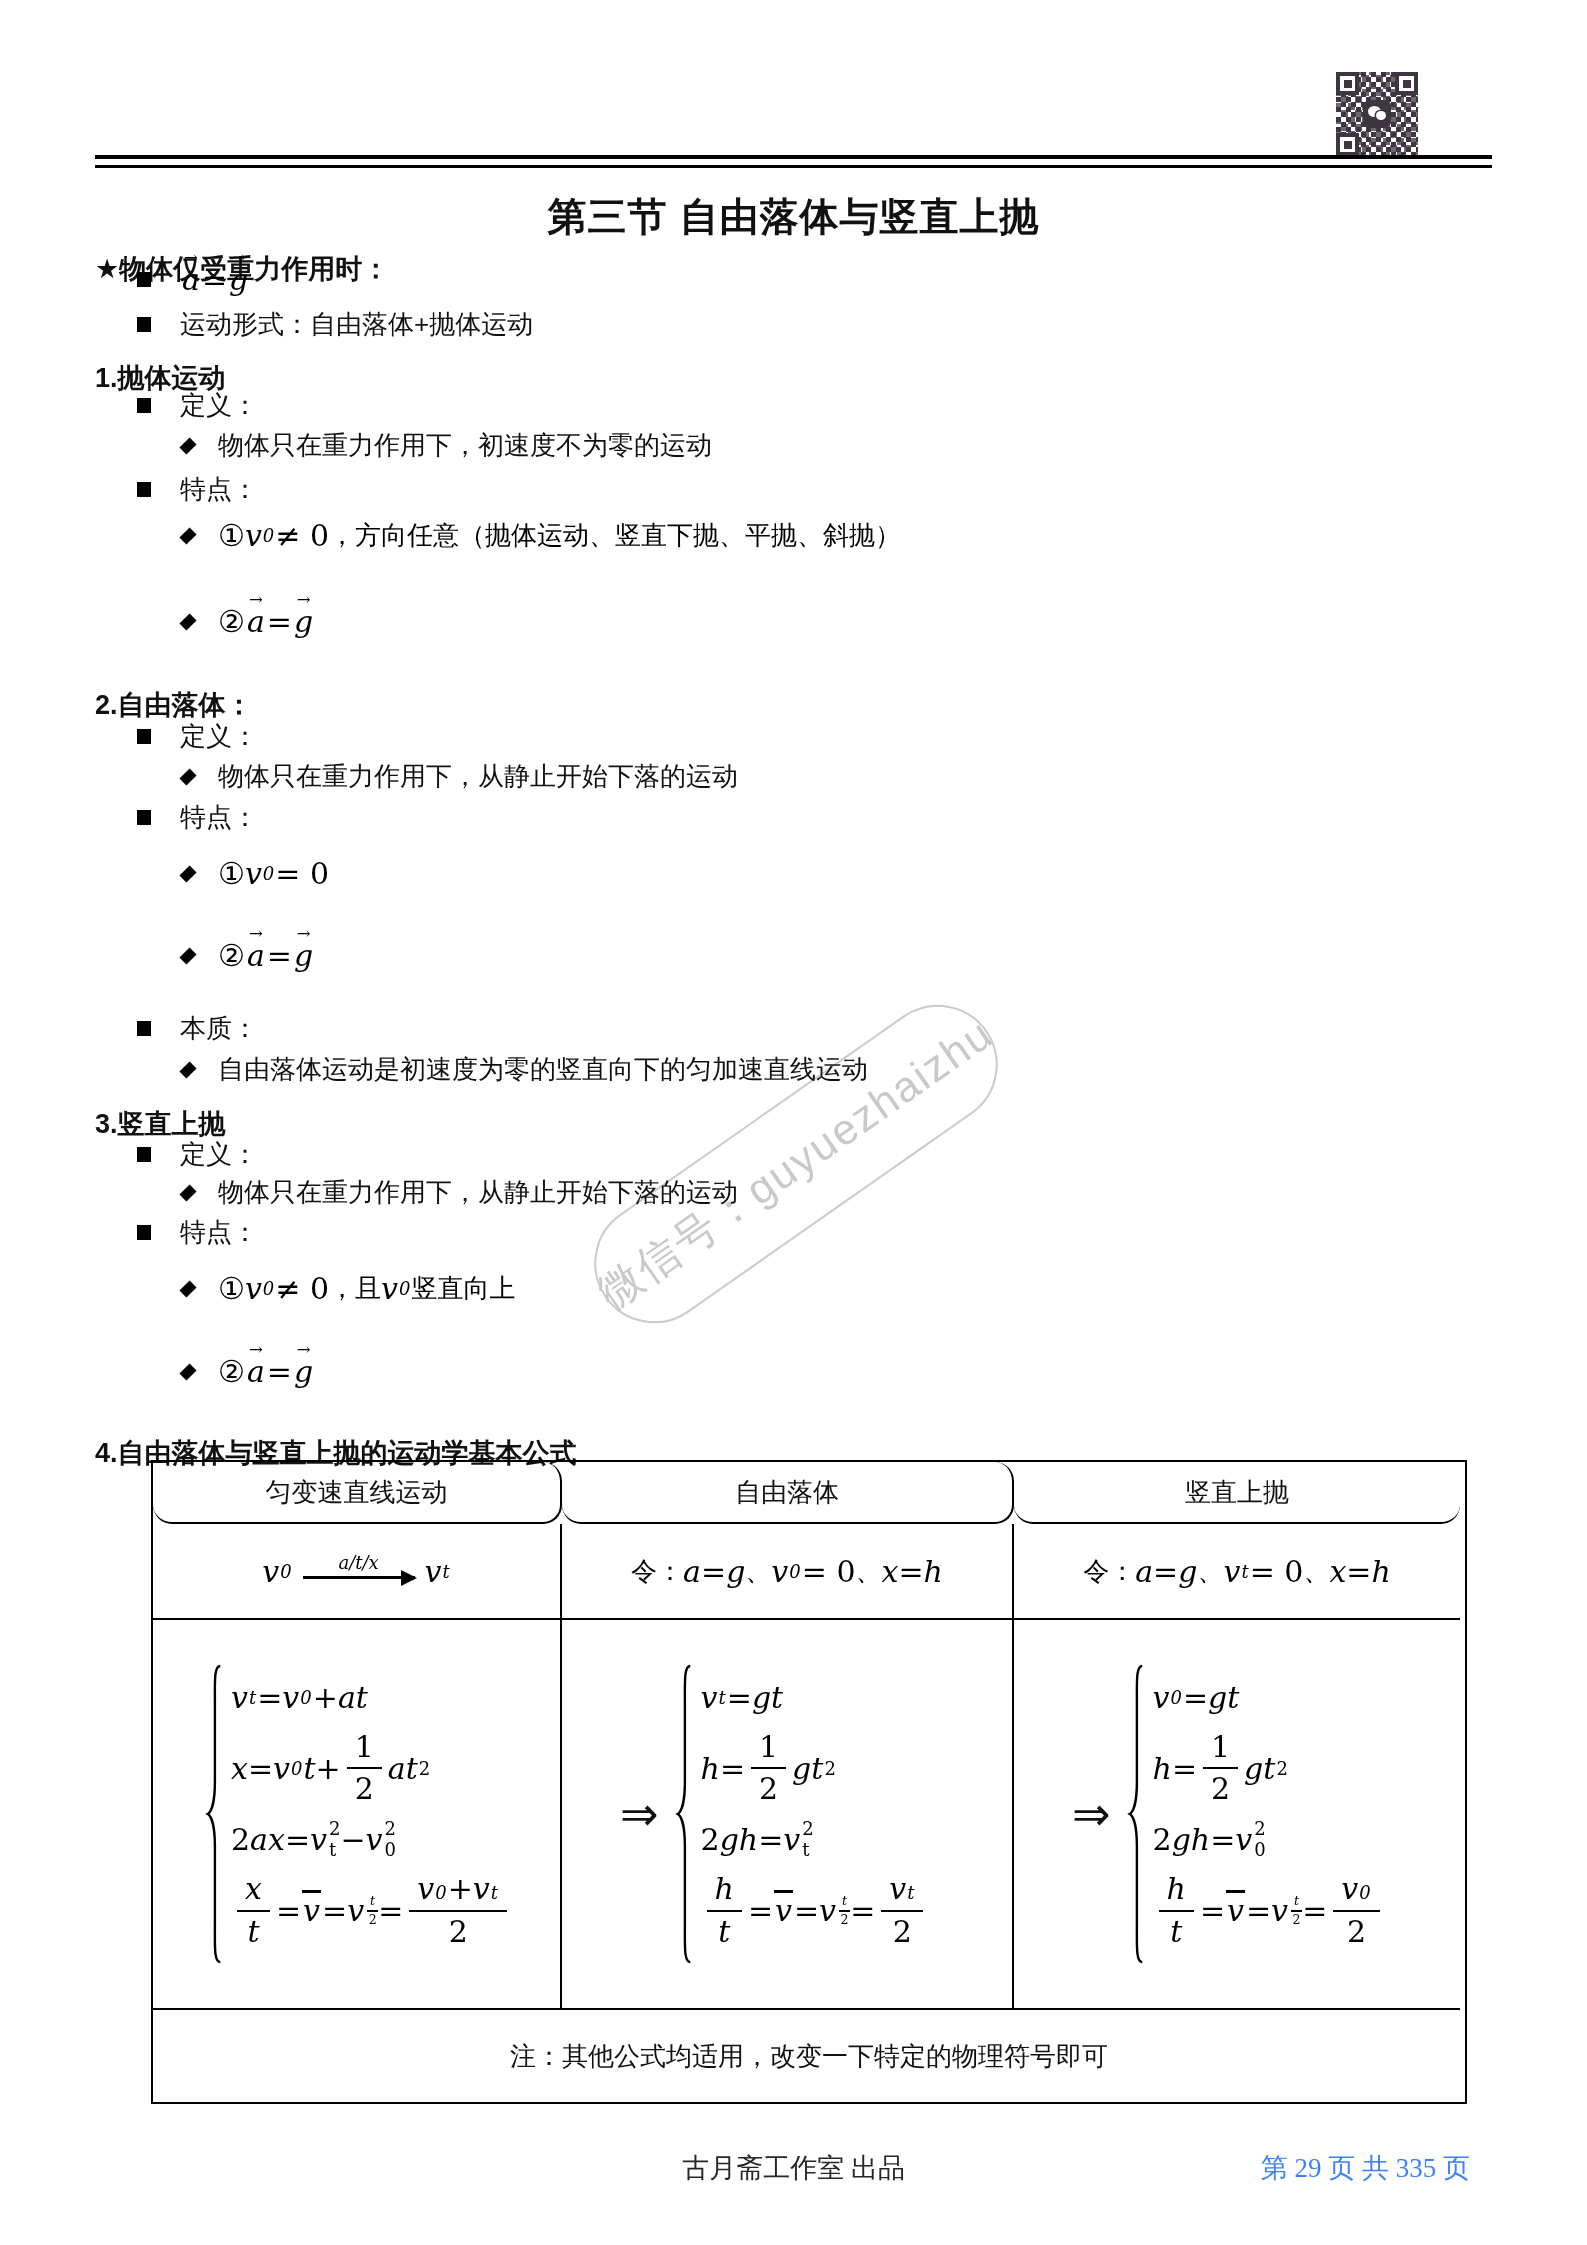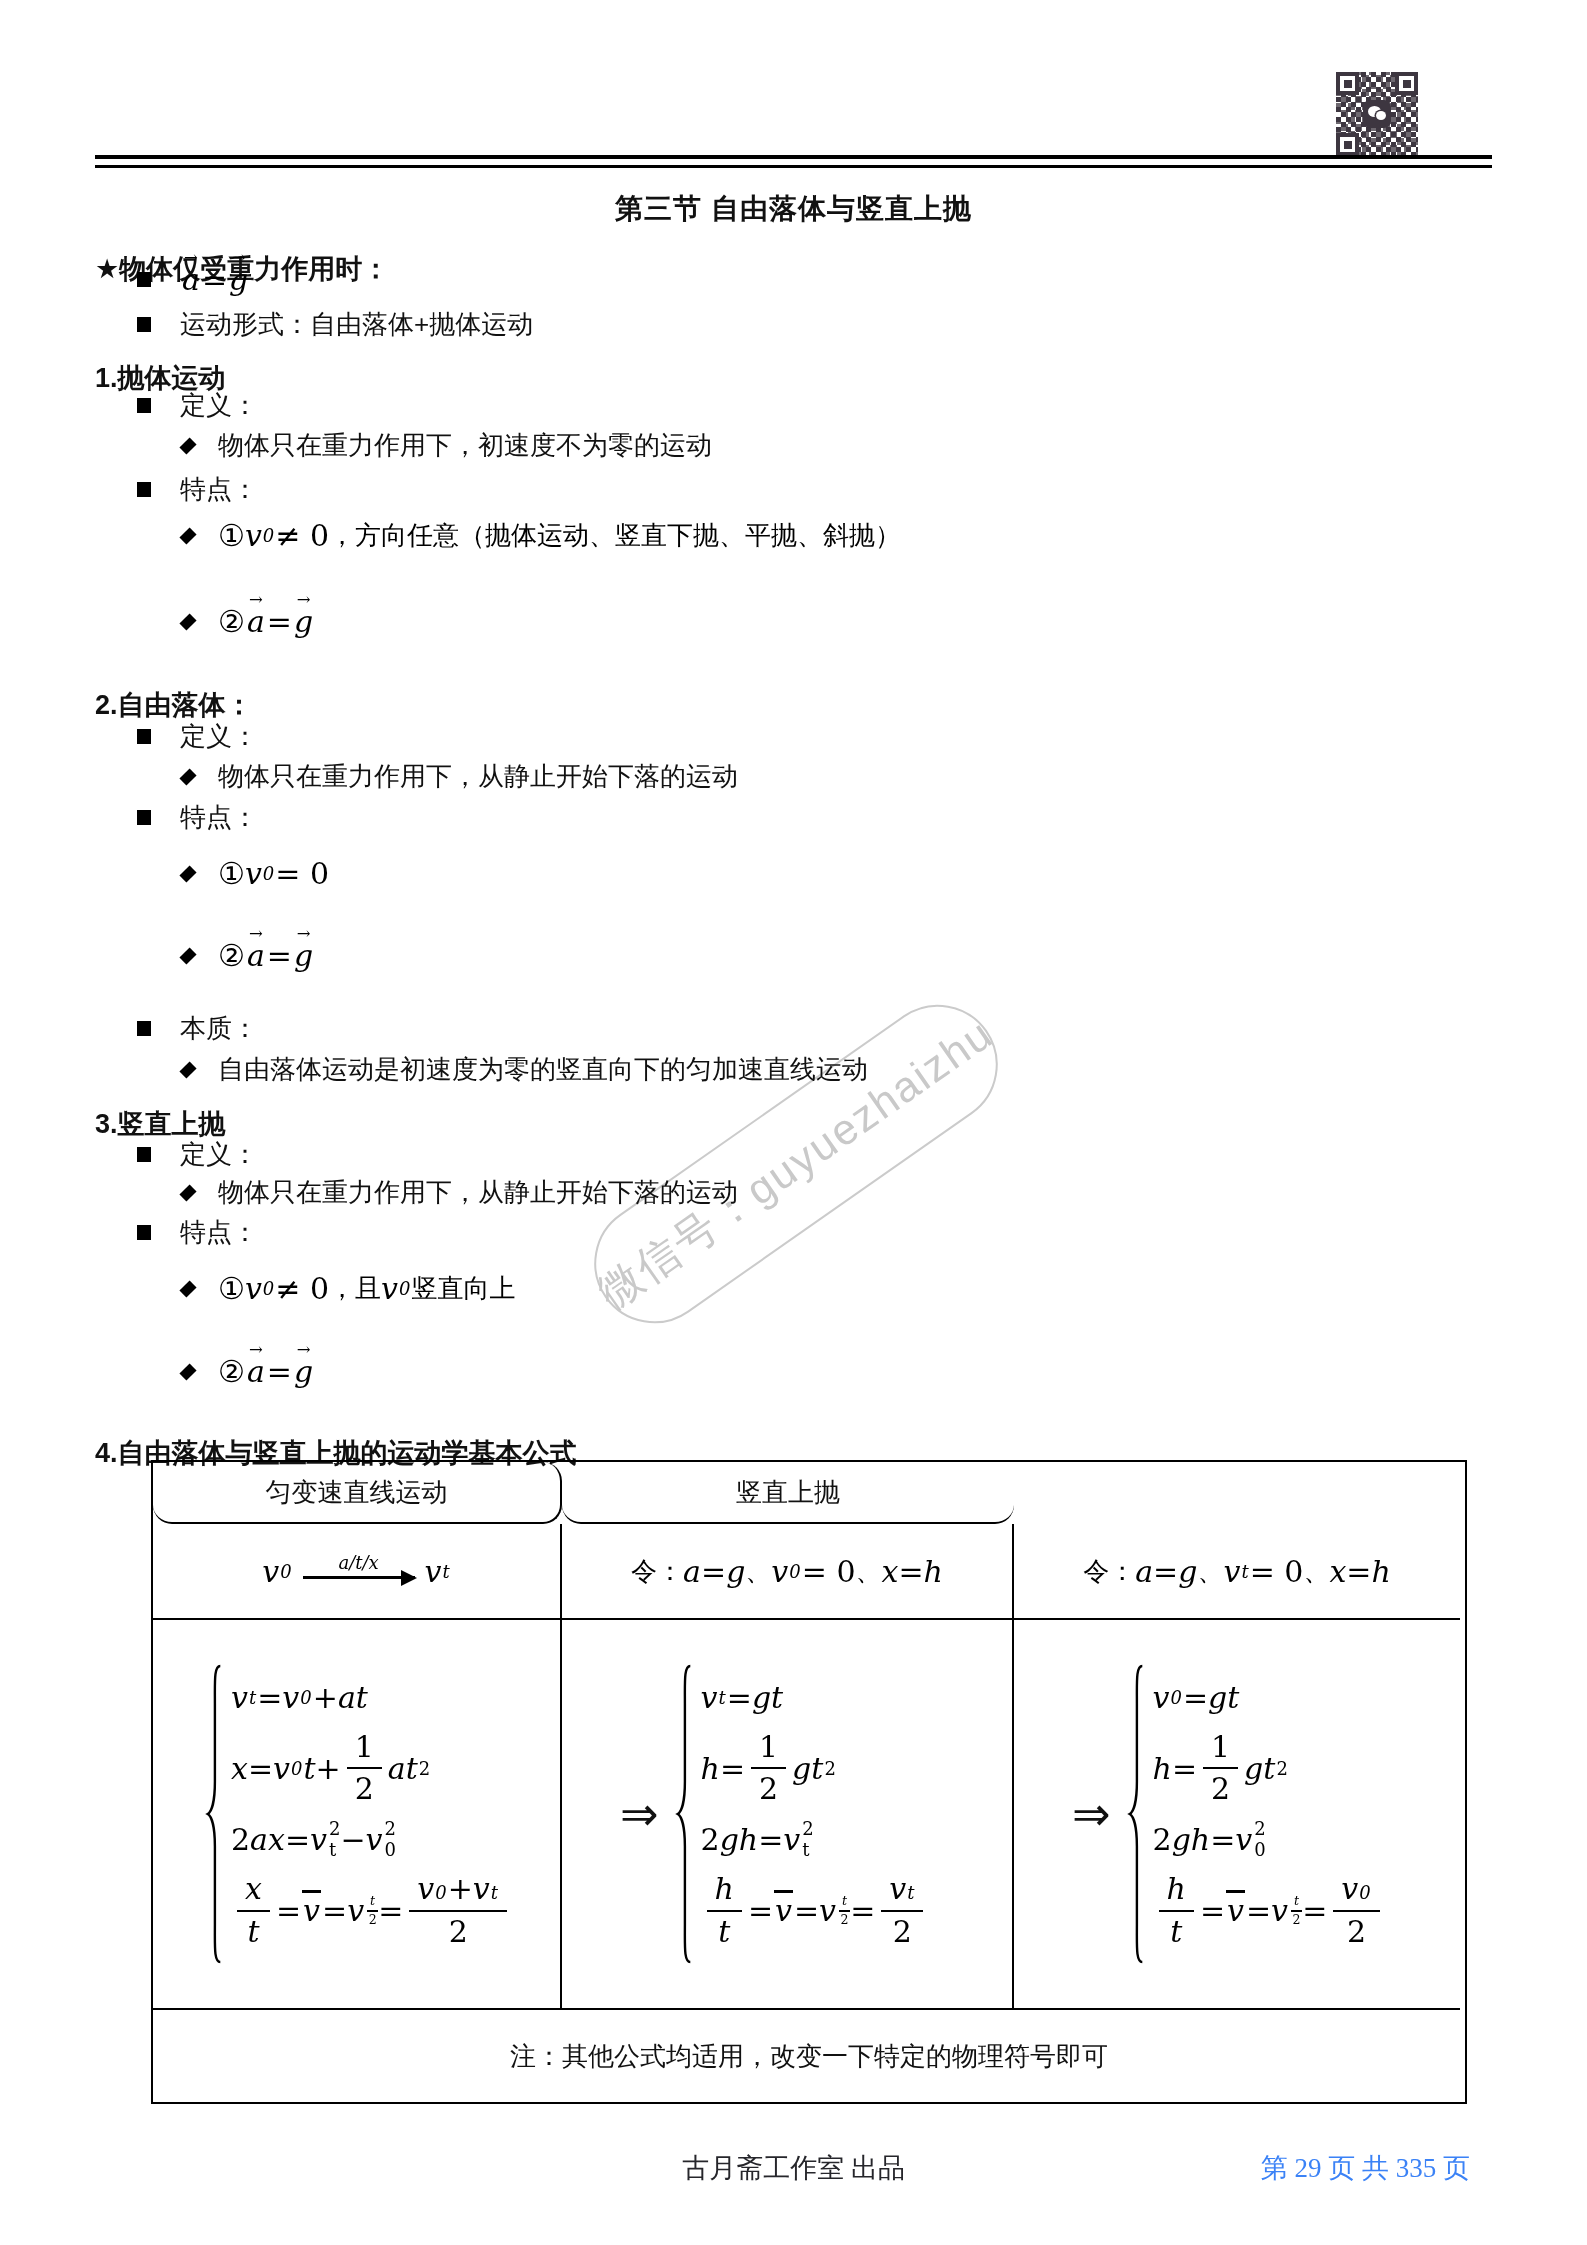--- a/index.html
+++ b/index.html
@@ -15,21 +15,21 @@
   .fp{position:absolute;width:15px;height:15px;border:4px solid #3d3640;background:#fff;}
   .fp::after{content:"";position:absolute;left:3.5px;top:3.5px;width:8px;height:8px;background:#3d3640;}
   .fp.tl{left:0;top:0}.fp.tr{right:0;top:0}.fp.bl{left:0;bottom:0}
   .qrlogo{position:absolute;left:27px;top:28px;width:28px;height:28px;background:#3d3640;border-radius:7px;}
   .qrlogo::before{content:"";position:absolute;left:5px;top:6px;width:13px;height:11px;background:#fff;border-radius:50%;}
   .qrlogo::after{content:"";position:absolute;left:13px;top:11px;width:10px;height:9px;background:#fff;border-radius:50%;
                  box-shadow:0 0 0 1.5px #3d3640;}
   .rule1{position:absolute;left:95px;right:95px;top:155px;height:4px;background:#000;}
   .rule2{position:absolute;left:95px;right:95px;top:165px;height:3px;background:#000;}
   .doc-title{position:absolute;left:0;top:190px;width:100%;text-align:center;
-             font-size:28px;font-weight:700;letter-spacing:1px;}
+             font-size:39px;font-weight:700;letter-spacing:1px;}
 
   
   .li{position:absolute;display:flex;align-items:center;z-index:2;}
   .li.h1{font-size:27px;font-weight:700;margin-top:13px;}
   .li .txt{font-size:26px;}
   .li .txt.bold{font-weight:400;}
   .sq{width:14px;height:15px;background:#000;margin-right:29px;flex:0 0 auto;}
   .dia{width:12px;height:12px;background:#000;transform:rotate(45deg) scale(.82,1.2);margin:0 24px 0 4px;flex:0 0 auto;}
 
   
@@ -236,20 +236,23 @@
 
   <div class="wm">
       <span>微信号：guyuezhaizhu</span>
     </div>
 
   <div class="tbl">
     <div class="tr head">
       <div class="tc">
           <span>匀变速直线运动</span>
         </div>
+      <div class="tc">
+          <span>自由落体</span>
+        </div>
       <div class="tc last">
           <span>竖直上抛</span>
         </div>
     </div>
     <div class="tr r2">
       <div class="tc">
           <span class="cellmath math">
             <span class="mi">v</span>
             <span class="msub">0</span>
             <span class="mlarrow">

